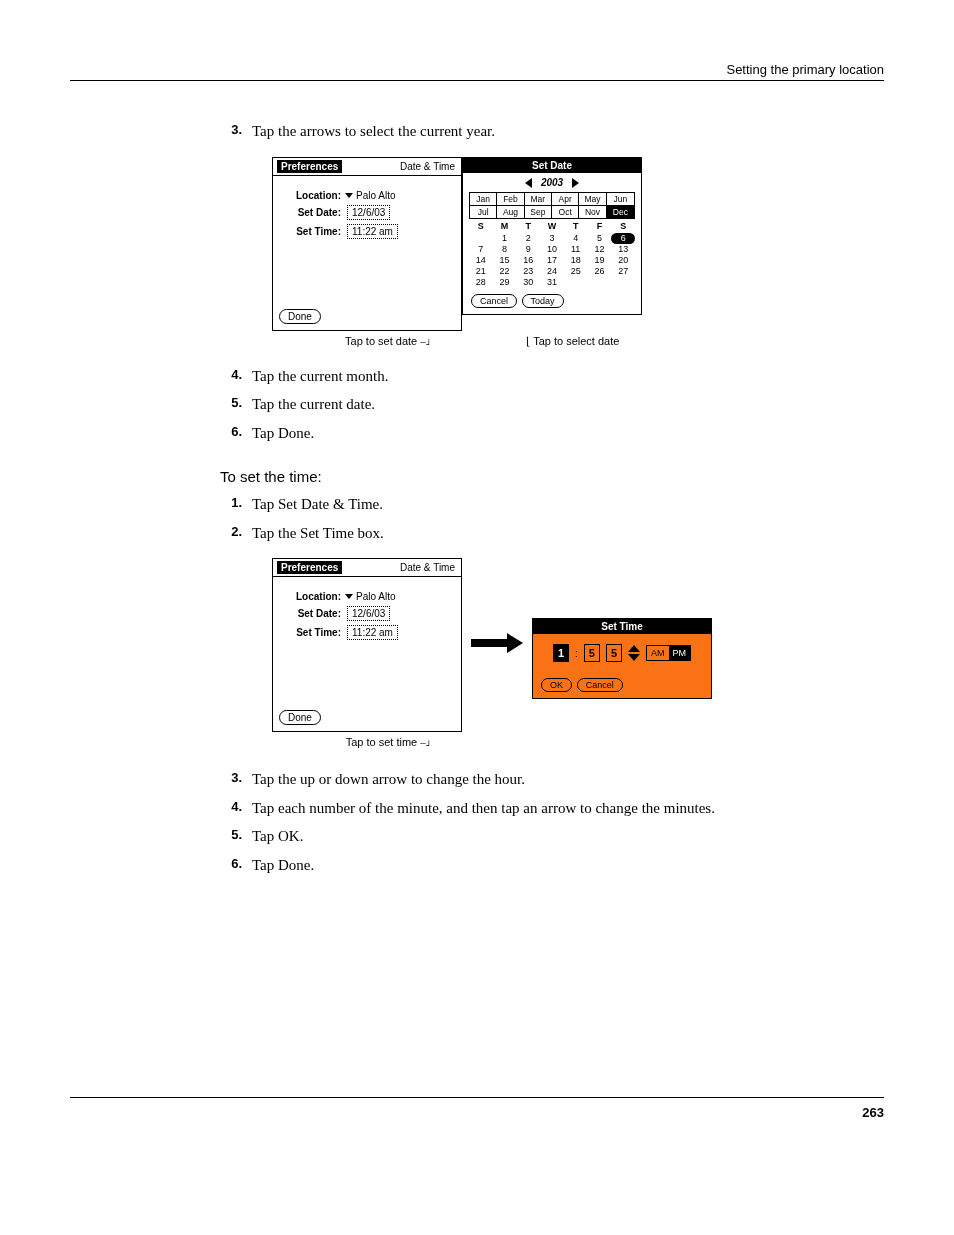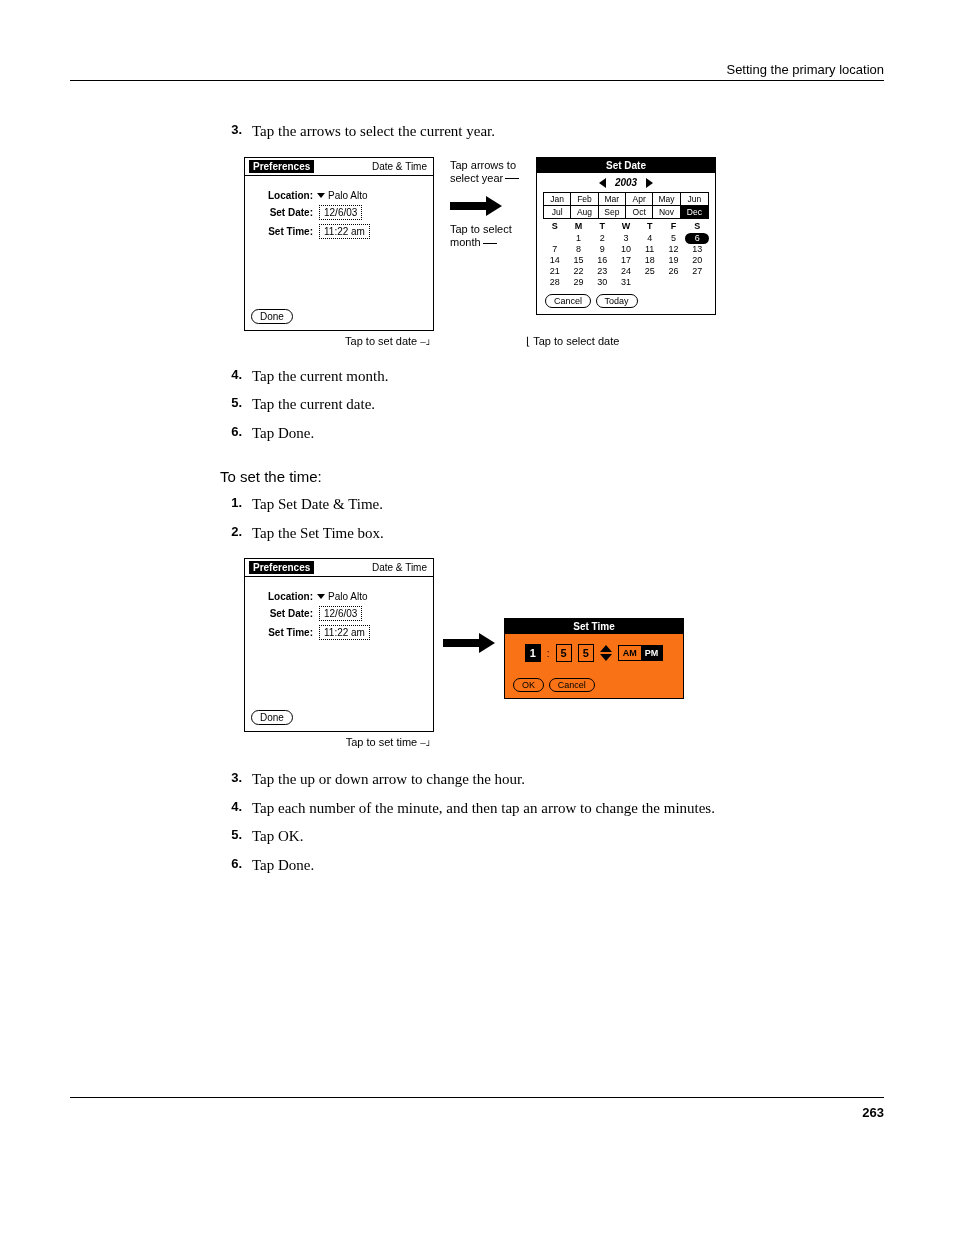--- a/index.html
+++ b/index.html
@@ -58,20 +58,21 @@
   }
   .figure-row { display: flex; align-items: flex-start; }
   .pda-screen {
     border: 1.5px solid #000;
     width: 188px;
     height: 172px;
     position: relative;
     font-family: Arial, sans-serif;
     font-size: 10px;
     background: #fff;
+    margin-left: 28px;
   }
   .pda-topbar {
     display: flex;
     justify-content: space-between;
     padding: 2px 4px;
     border-bottom: 1px solid #000;
   }
   .pda-topbar .title-left {
     background: #000;
     color: #fff;
@@ -268,21 +269,21 @@
     width: 0; height: 0;
     border-left: 6px solid transparent;
     border-right: 6px solid transparent;
     border-top: 7px solid #000;
   }
   .ampm {
     display: flex;
     border: 1px solid #000;
     font-size: 9px;
   }
-  .ampm span { padding: 2px 4px; font-weight: bold; }
+  .ampm span { padding: 2px 4px; }
   .ampm .sel { background: #000; color: #fff; }
   .page-num {
     position: absolute;
     bottom: 36px;
     right: 70px;
     font-family: Arial, sans-serif;
     font-weight: bold;
     font-size: 13px;
     margin-top: 20px;
   }
@@ -326,29 +327,20 @@
               <span class="dotted-box">12/6/03</span>
             </div>
             <div class="pda-row">
               <span class="pda-label">Set Time:</span>
               <span class="dotted-box">11:22 am</span>
             </div>
           </div>
           <div class="pda-done">Done</div>
         </div>
 
-        <div class="callout-col" style="margin-left:10px;">
-          <div style="margin-top:2px;">
-            <span>Tap arrows to select year</span><span class="line-to-right"></span>
-          </div>
-          <div class="big-arrow" style="margin-top:14px;"></div>
-          <div style="margin-top:10px;">
-            <span>Tap to select month</span><span class="line-to-right"></span>
-          </div>
-        </div>
 
         <div class="setdate-screen">
           <div class="setdate-title">Set Date</div>
           <div class="year-nav">
             <span class="arrow-left"></span>
             <span>2003</span>
             <span class="arrow-right"></span>
           </div>
           <div class="month-grid" id="month-grid">
               <div class="month-cell">Jan</div>

